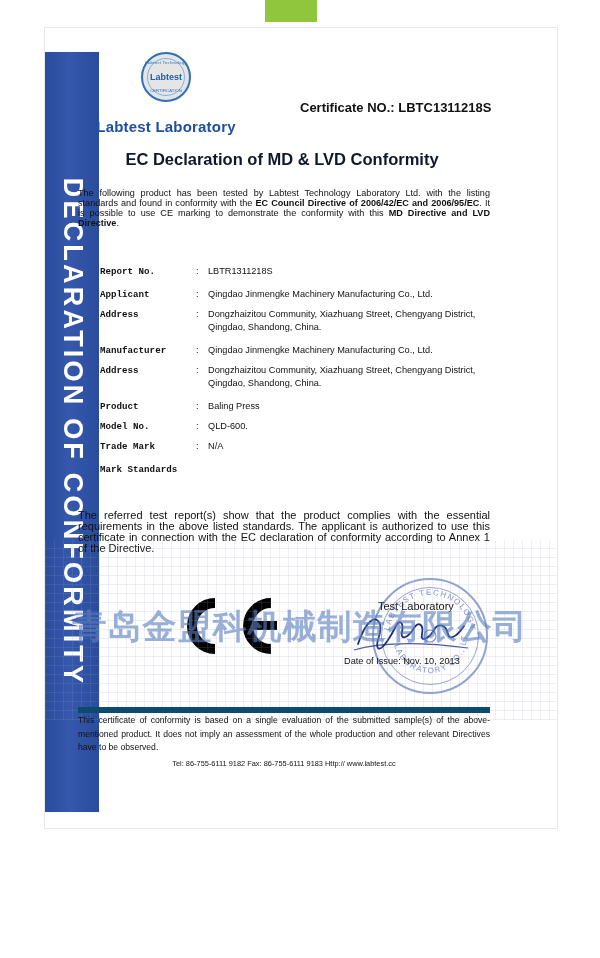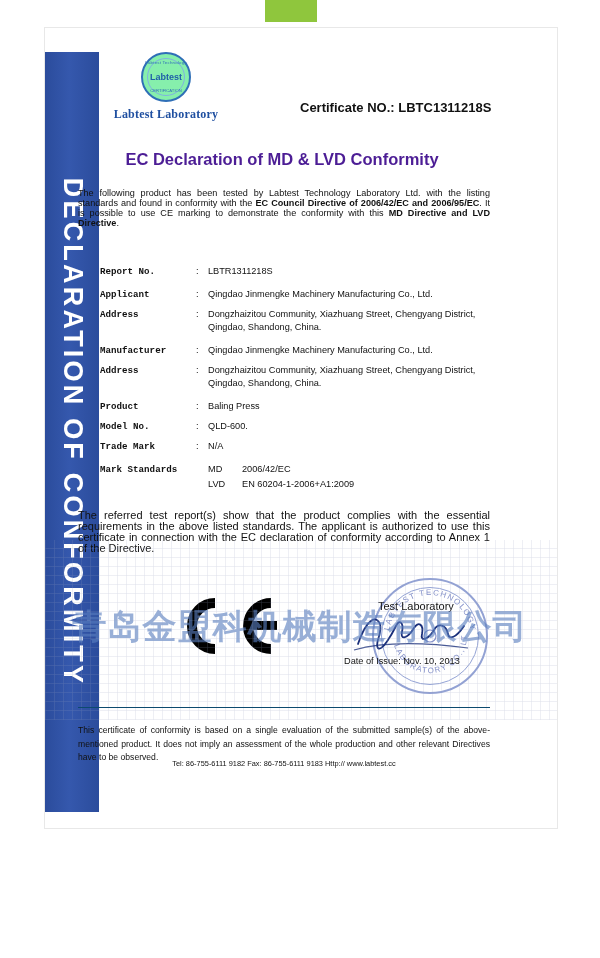--- a/index.html
+++ b/index.html
@@ -71,21 +71,21 @@
     top: 52px;
     width: 140px;
     text-align: center;
   }
   .logo-circle {
     width: 50px;
     height: 50px;
     border-radius: 50%;
     margin: 0 auto;
     position: relative;
-    background: #86efac;
+    background: #e5e5e5;
     border: 2px solid #2f6fb7;
     box-sizing: border-box;
   }
   .logo-circle .ring {
     position: absolute;
     left: 4px; top: 4px; right: 4px; bottom: 4px;
     border-radius: 50%;
     border: 1px solid #7fb3e0;
   }
   .logo-circle .lc-top {
@@ -105,43 +105,42 @@
     text-align: center;
   }
   .logo-circle .lc-bot {
     position: absolute;
     left: 0; right: 0; bottom: 7px;
     font-size: 4.2px;
     color: #2f6fb7;
     text-align: center;
   }
   .logo-name {
-    margin-top: 5px;
-    font-size: 12px;
+    margin-top: 16px;
+    font-size: 15px;
     font-weight: bold;
     color: #1f4fa0;
     letter-spacing: .2px;
-    font-family: Liberation Serif, serif;
   }
   .cert-no {
     position: absolute;
     left: 300px;
     top: 100px;
     font-size: 13px;
     font-weight: bold;
     color: #111;
   }
   .doc-title {
     position: absolute;
     left: 72px;
     top: 150px;
     width: 420px;
     font-size: 16.5px;
     font-weight: bold;
-    color: #4c1d95;
+    color: #0f172a;
     text-align: center;
   }
   .intro {
     position: absolute;
     left: 78px;
     top: 188px;
     width: 412px;
     font-size: 9.1px;
     line-height: 10px;
     color: #111;
@@ -245,22 +244,22 @@
   .stamp svg { position: absolute; left: 0; top: 0; }
   .footer-note {
     position: absolute;
     left: 78px;
     top: 707px;
     width: 412px;
     font-size: 8.6px;
     line-height: 13.5px;
     color: #111;
     text-align: justify;
-    border-top: 1px solid #0c4a6e;
-    padding-top: 16px;
+    border-top: 6px solid #0c4a6e;
+    padding-top: 1px;
   }
   .address-line {
     position: absolute;
     left: 78px;
     top: 758px;
     width: 412px;
     font-size: 7.4px;
     line-height: 11.5px;
     color: #111;
     text-align: center;
@@ -378,30 +377,20 @@
       <div class="frow">
         <div class="flabel">Trade Mark</div>
         <div class="fcolon">:</div>
         <div class="fvalue">N/A</div>
       </div>
     </div>
 
     <div class="frow">
       <div class="flabel">Mark Standards</div>
       <div class="fcolon"></div>
-      <div class="fvalue std-rows">
-        <div class="srow">
-          <div class="std-key">MD</div>
-          <div>2006/42/EC</div>
-        </div>
-        <div class="srow">
-          <div class="std-key">LVD</div>
-          <div>EN 60204-1-2006+A1:2009</div>
-        </div>
-      </div>
     </div>
 
   </div>
 
   <div class="para2">The referred test report(s) show that the product complies with the essential requirements in the above listed standards. The applicant is authorized to use this certificate in connection with the EC declaration of conformity according to Annex 1 of the Directive.</div>
 
   <div class="ce-mark">
     <svg width="110" height="62" viewBox="0 0 110 62" aria-hidden="true">
       <path d="M40 8 A23 23 0 1 0 40 54" fill="none" stroke="#000" stroke-width="10"></path>
       <path d="M96 8 A23 23 0 1 0 96 54" fill="none" stroke="#000" stroke-width="10"></path>

